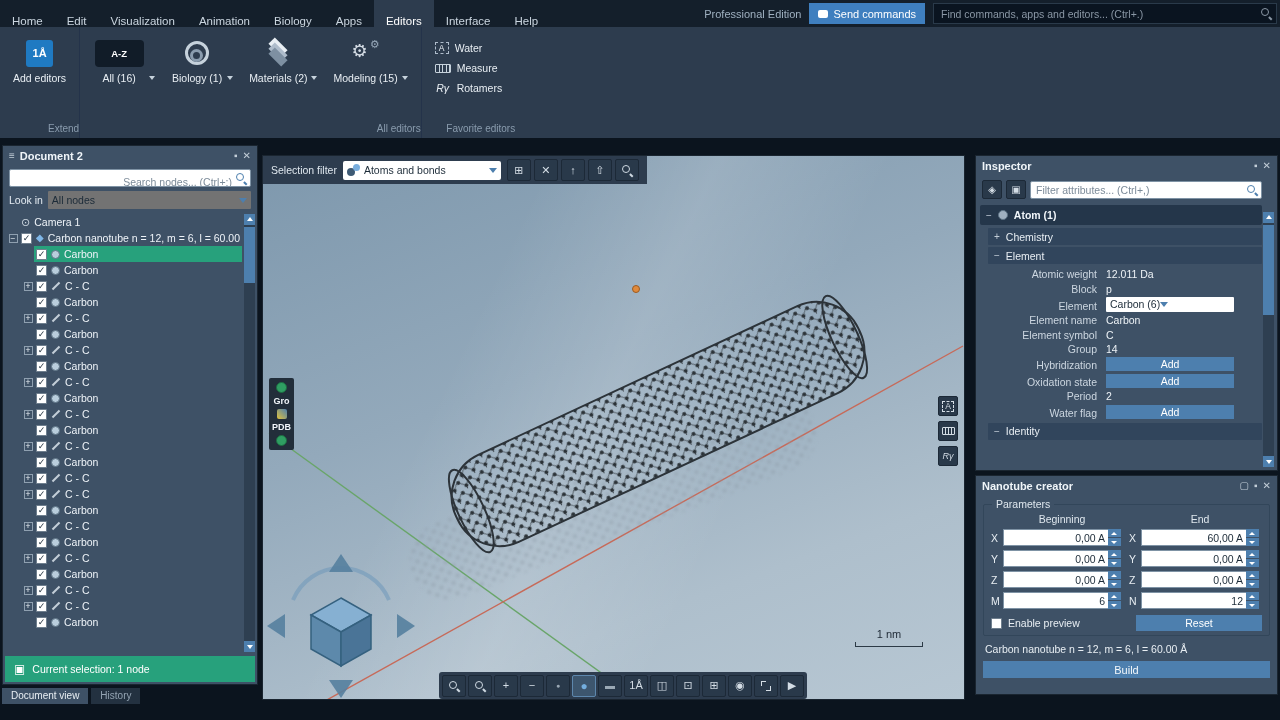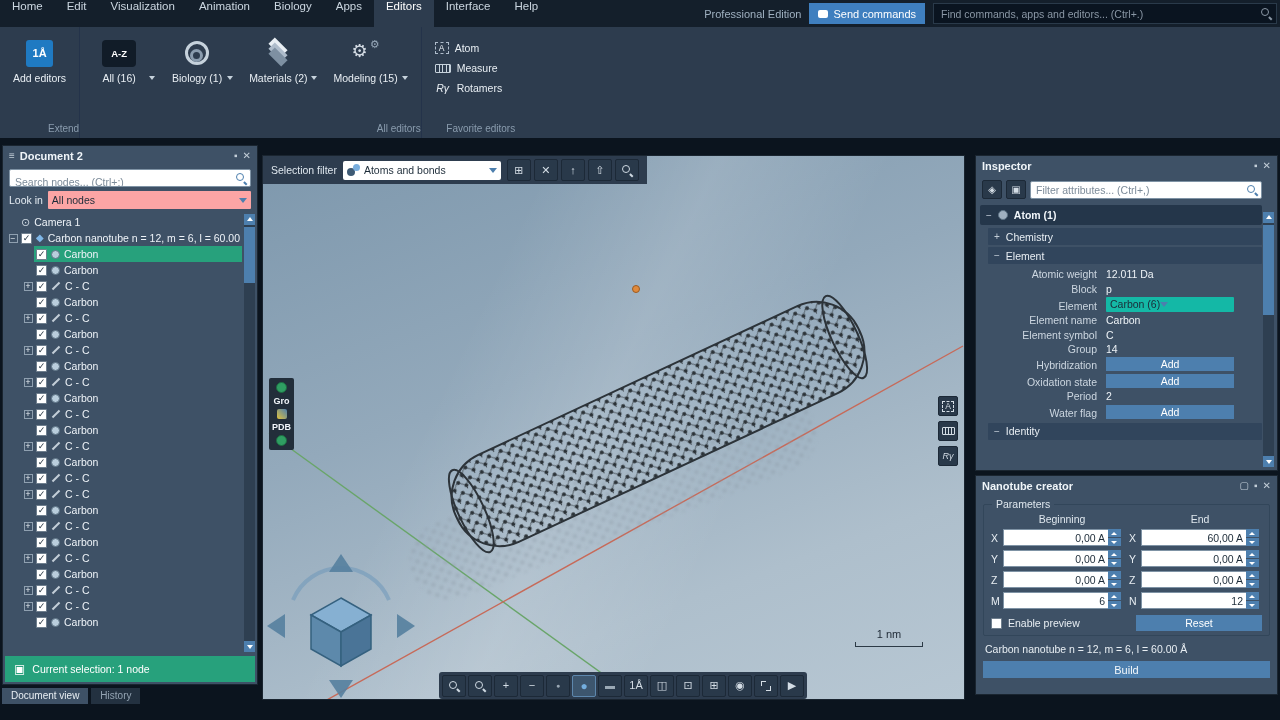--- a/index.html
+++ b/index.html
@@ -4,21 +4,21 @@
 <style>
   * { margin:0; padding:0; box-sizing:border-box; }
   html,body { width:1280px; height:720px; overflow:hidden; background:#0b141e;
               font-family:"Liberation Sans","DejaVu Sans",sans-serif; }
   #app { position:relative; width:1280px; height:720px; background:#0b141e; color:#e4ebf2; font-size:11px; }
 
   
   .menubar { position:absolute; top:0; left:0; width:1280px; height:27px; background:#141f2b;
              display:flex; align-items:stretch; }
   .menu-items { display:flex; align-items:stretch; }
-  .menu-item { padding:0 12px; display:flex; align-items:flex-start; color:#cbd6e0; font-size:11.5px; cursor:default; }
+  .menu-item { padding:0 12px; display:flex; align-items:flex-end; color:#cbd6e0; font-size:11.5px; cursor:default; }
   .menu-item.active { background:#2d3c4e; color:#fff; }
   .menubar-right { margin-left:auto; display:flex; align-items:center; gap:8px; padding-right:3px; }
   .edition { color:#9fb0c0; font-size:11px; }
   .feedback-btn { background:#3f7fbf; color:#fff; height:21px; padding:0 9px; display:flex; align-items:center;
                   gap:5px; font-size:11px; border:none; font-family:inherit; }
   .bubble-ic { width:10px; height:8px; background:#fff; border-radius:2px; position:relative; display:inline-block; }
   .bubble-ic::after { content:""; position:absolute; left:2px; bottom:-3px; border:3px solid transparent;
                       border-top-color:#fff; border-right-width:1px; }
   .cmd-search-wrap { position:relative; }
   .cmd-search { width:344px; height:21px; background:#0a1420; border:1px solid #2a3a4a; color:#c7d2dc;
@@ -41,21 +41,21 @@
   .ed-item { display:flex; align-items:flex-start; }
   .ed-col { display:flex; flex-direction:column; align-items:center; min-width:52px; }
   .ed-icon { height:30px; display:flex; align-items:center; justify-content:center; margin-bottom:4px; }
   .ed-label { font-size:10.5px; color:#e8eef3; white-space:nowrap; }
   .ed-item .tri-down.sm { margin-top:38px; margin-left:4px; }
   .tri-down { width:0; height:0; border-left:4px solid transparent; border-right:4px solid transparent;
               border-top:5px solid #4d7fae; display:inline-block; }
   .tri-down.sm { border-left-width:3.5px; border-right-width:3.5px; border-top-width:4.5px; border-top-color:#c6d2dc; }
   .ic-1a { background:#1f7ac2; color:#fff; border-radius:3px; font-weight:bold; font-size:11px;
            width:27px; height:27px; display:flex; align-items:center; justify-content:center; }
-  .ic-az { background:#111c28; color:#fff; font-weight:bold; font-size:9.5px; width:34px; height:27px;
+  .ic-az { background:#111c28; color:#fff; font-weight:bold; font-size:9.5px; width:49px; height:27px;
            border-radius:4px; display:flex; align-items:center; justify-content:center; }
   .ic-bio { width:24px; height:24px; border-radius:50%; border:3px solid #c6d2dc; position:relative; }
   .ic-bio::after { content:""; position:absolute; width:7px; height:7px; border-radius:50%;
                    border:3px solid #8a9cae; left:2px; top:5px; }
   .ic-mat { position:relative; width:28px; height:28px; }
   .ic-mat .layer { position:absolute; left:5px; width:18px; height:18px; transform:rotate(45deg) scaleY(0.5); }
   .ic-mat .l1 { top:-1px; background:#e8eef3; } .ic-mat .l2 { top:4px; background:#aebccb; }
   .ic-mat .l3 { top:9px; background:#7e90a2; }
   .ic-gear { position:relative; width:28px; height:28px; }
   .ic-gear .g-big { position:absolute; left:0; top:3px; font-size:18px; color:#d6dee6; line-height:1; }
@@ -73,26 +73,26 @@
   .phead .ptitle { font-weight:bold; font-size:11px; color:#f0f5f9; }
   .phead .spacer { flex:1; }
   .ph-ic { color:#c3ced8; font-size:10px; line-height:1; cursor:default; }
   .cbx { width:11px; height:11px; min-width:11px; background:#fff; border:1px solid #6f7f8e; border-radius:1px;
          color:#1c2b38; font-size:9px; line-height:9px; text-align:center; font-weight:bold; }
 
   
   .doc-panel { position:absolute; left:2px; top:145px; width:256px; height:540px; display:flex; flex-direction:column; }
   .doc-search-row { position:relative; padding:3px 6px 2px; }
   .doc-search { width:100%; height:18px; background:#fff; border:1px solid #7f93a5; border-radius:2px;
-                font-size:10.5px; padding:8px 18px 0 5px; color:#1c2b38; font-family:inherit; }
+                font-size:10.5px; padding:8px 18px 0 5px; color:#1c2b38; font-family:inherit;text-align:right; }
   .doc-search::placeholder { color:#7c8b99; }
   .doc-search-row .mag { position:absolute; right:10px; top:6px; }
   .lookin { display:flex; align-items:center; gap:5px; padding:1px 6px 3px; }
   .lookin-label { font-size:10.5px; color:#e4ebf2; }
-  .dd { flex:1; background:#fca5a5; height:18px; display:flex; align-items:center; padding:0 4px;
+  .dd { flex:1; background:#737373; height:18px; display:flex; align-items:center; padding:0 4px;
         color:#1c2b38; font-size:10.5px; border-radius:1px; }
   .dd .tri-down { margin-left:auto; }
   .tree-wrap { position:relative; flex:1; overflow:hidden; padding:2px 15px 2px 4px; }
   .tree-row { display:flex; align-items:center; height:16px; }
   #tree-children .tree-row { margin-left:15px; }
   .exp-slot { width:12px; min-width:12px; display:flex; justify-content:center; }
   .expander { display:inline-block; width:9px; height:9px; border:1px solid #8fa0b0; font-size:8.5px;
               line-height:7.5px; text-align:center; color:#e8eef3; }
   .row-body { display:flex; align-items:center; flex:1; height:16px; padding-left:2px; overflow:hidden; gap:4px; }
   .row-body.selected { background:#27a17c; }
@@ -182,21 +182,21 @@
   .atom-head .h-title { font-weight:bold; font-size:10.5px; color:#f0f5f9; }
   .sect { margin:1px 15px 1px 12px; background:#31455c; height:17px; display:flex; align-items:center;
           gap:6px; padding:0 6px; color:#e8eef3; font-size:10.5px; border-radius:1px; }
   .sect .h-exp { color:#c3ced8; font-size:10px; }
   .prop-rows { margin-right:15px; padding:2px 0; }
   .prop-row { display:flex; align-items:flex-end; padding:1.2px 0; }
   .prop-label { width:130px; min-width:130px; text-align:right; padding-right:9px; color:#ccd6e0; font-size:10.5px; }
   .prop-val-wrap { flex:1; }
   .prop-value { display:flex; align-items:center; color:#eef3f7; font-size:10.5px; }
   .prop-value.vbtn { background:#4d7fae; width:128px; height:14px; justify-content:center; color:#fff; }
-  .prop-value.vdrop { background:#14b8a6; width:128px; height:15px; color:#1c2b38; padding:0 3px 0 4px; border-radius:1px; }
+  .prop-value.vdrop { background:#ffffff; width:128px; height:15px; color:#1c2b38; padding:0 3px 0 4px; border-radius:1px; }
   .insp-scroll { position:absolute; right:3px; top:56px; bottom:3px; width:11px; background:#2e3f51; }
   .inspector { }
 
   
   .creator { position:absolute; left:975px; top:475px; width:303px; height:220px; display:flex; flex-direction:column; }
   .groupbox { position:relative; border:1px solid #32465a; margin:8px 7px 2px; padding:8px 7px 4px; border-radius:2px; }
   .groupbox-label { position:absolute; top:-7px; left:8px; background:#3e5166; padding:0 4px;
                     font-size:10.5px; color:#dfe7ee; }
   .param-grid-head { display:flex; align-items:center; margin-bottom:2px; }
   .param-grid-head .sp12 { width:12px; } .param-grid-head .sp8 { width:8px; }
@@ -338,21 +338,21 @@
           </div>
           <span class="tri-down sm"></span>
         </div>
       </div>
       <div class="rgroup-label">All editors</div>
     </div>
 
     <div class="rgroup">
       <div class="fav-item">
         <span class="ic-label">A</span>
-        <span>Atom</span>
+        <span>Water</span>
       </div>
       <div class="fav-item">
         <span class="ic-ruler"></span>
         <span>Measure</span>
       </div>
       <div class="fav-item">
         <span class="ic-rot">Rγ</span>
         <span>Rotamers</span>
       </div>
       <div class="rgroup-label">Favorite editors</div>

